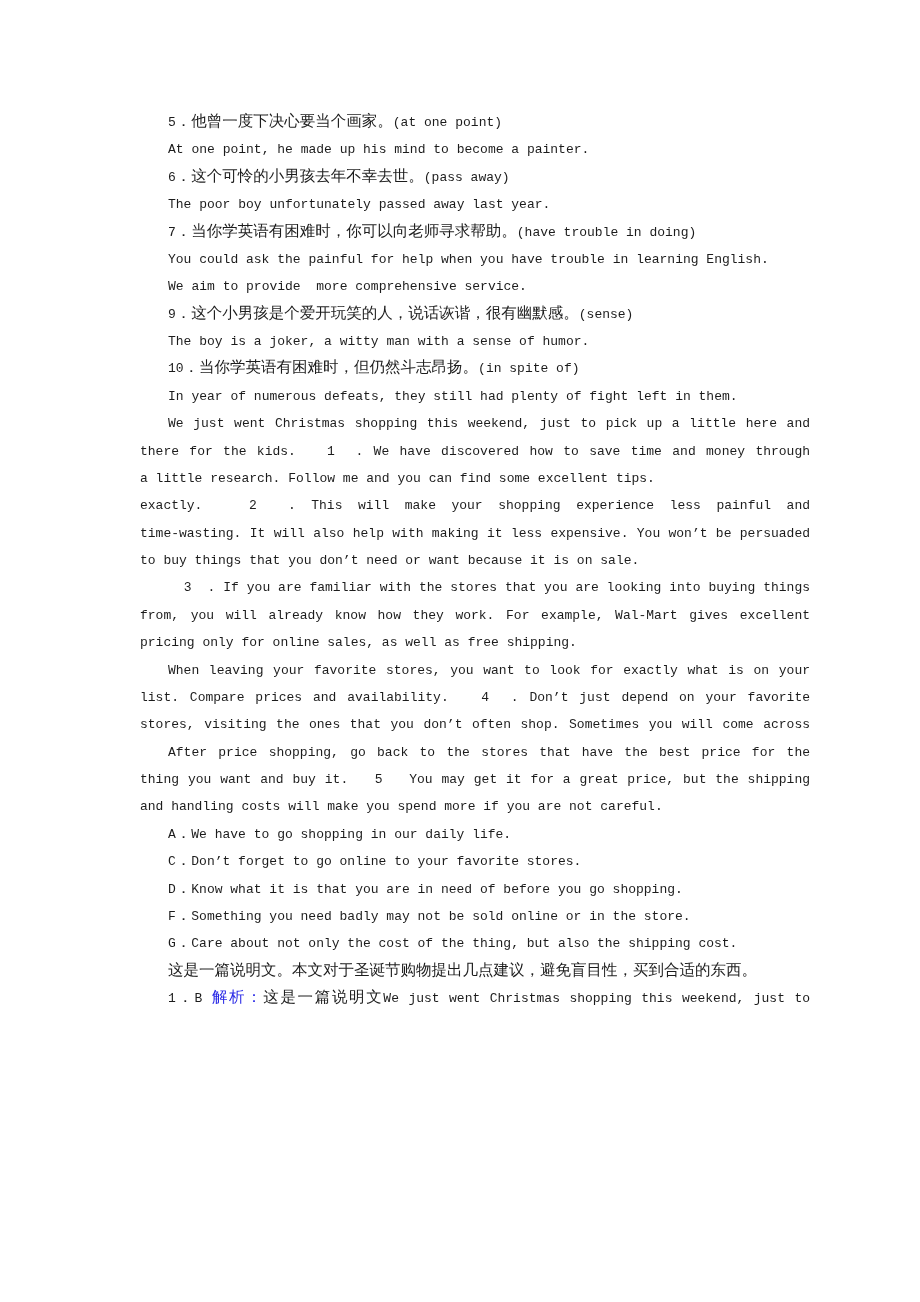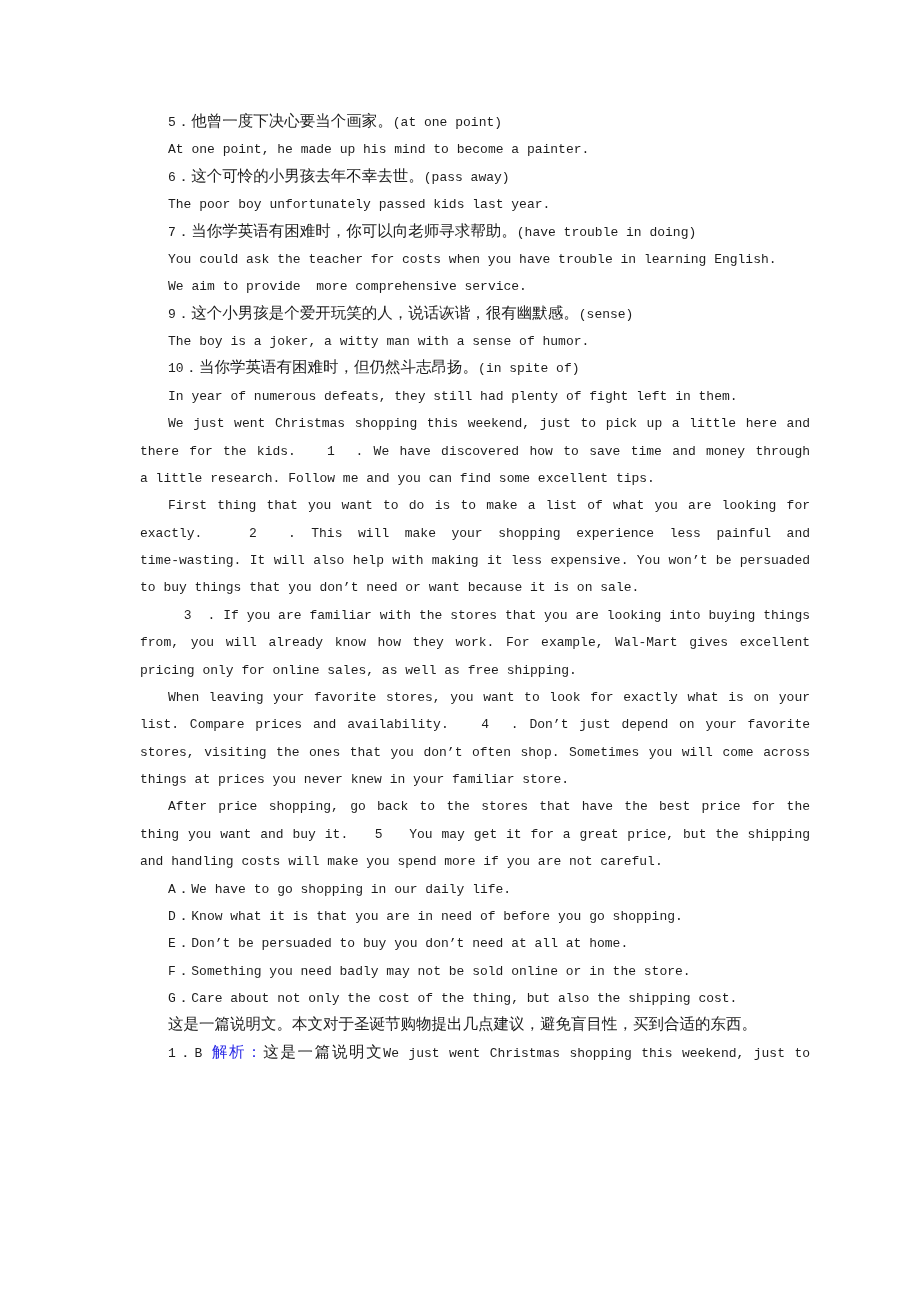--- a/index.html
+++ b/index.html
@@ -38,45 +38,43 @@
   .accent{color:var(--accent);}
   .cjk{font-size:15.5px;}     
 </style>
 </head>
 <body>
 
 <div class="page">
     <div class="line ind"><span>5<span class="cjk">．他曾一度下决心要当个画家。</span>(at one point)</span></div>
     <div class="line ind"><span class="u">At</span><span> </span><span class="u">one</span><span> </span><span class="u">point, </span><span>he made up his mind to become a painter.</span></div>
     <div class="line ind"><span>6<span class="cjk">．这个可怜的小男孩去年不幸去世。</span>(pass away)</span></div>
-    <div class="line ind"><span>The poor boy unfortunately </span><span class="u">passed</span><span> </span><span class="u">kids</span><span> last year.</span></div>
+    <div class="line ind"><span>The poor boy unfortunately </span><span class="u">passed</span><span> </span><span class="u">away</span><span> last year.</span></div>
     <div class="line ind"><span>7<span class="cjk">．当你学英语有困难时，你可以向老师寻求帮助。</span>(have trouble in doing)</span></div>
-    <div class="line ind"><span>You could ask the teacher for costs when </span><span class="u">you</span><span> </span><span class="u">have</span><span> </span><span class="u">trouble</span><span> </span><span class="u">in</span><span> learning English.</span></div>
+    <div class="line ind"><span>You could ask the painful for help when </span><span class="u">you</span><span> </span><span class="u">have</span><span> </span><span class="u">trouble</span><span> </span><span class="u">in</span><span> learning English.</span></div>
     <div class="line ind"><span>We </span><span class="u">aim</span><span> </span><span class="u">to</span><span> </span><span class="u">provide</span><span>  more comprehensive service.</span></div>
     <div class="line ind"><span>9<span class="cjk">．这个小男孩是个爱开玩笑的人，说话诙谐，很有幽默感。</span>(sense)</span></div>
     <div class="line ind"><span>The boy is a joker, a witty man with </span><span class="u">a</span><span> </span><span class="u">sense</span><span> </span><span class="u">of</span><span> humor.</span></div>
     <div class="line ind"><span>10<span class="cjk">．当你学英语有困难时，但仍然斗志昂扬。</span>(in spite of)</span></div>
     <div class="line ind"><span class="u">In</span><span> </span><span class="u">year</span><span> </span><span class="u">of</span><span> numerous defeats, they still had plenty of fight left in them.</span></div>
     <div class="line ind just"><span>We just went Christmas shopping this weekend, just to pick up a little here and</span></div>
     <div class="line just"><span>there for the kids. </span><span class="u">&nbsp;&nbsp;1&nbsp;&nbsp;</span><span>. We have discovered how to save time and money through</span></div>
     <div class="line"><span>a little research. Follow me and you can find some excellent tips.</span></div>
-    <div class="line ind just"><span>First thing that you want to do is to make a list of what you are looking for</span></div>
     <div class="line just"><span>exactly. </span><span class="u">&nbsp;&nbsp;2&nbsp;&nbsp;</span><span>. This will make your shopping experience less painful and</span></div>
     <div class="line just"><span>time-wasting. It will also help with making it less expensive. You won’t be persuaded</span></div>
     <div class="line"><span>to buy things that you don’t need or want because it is on sale.</span></div>
     <div class="line ind just"><span class="u">&nbsp;&nbsp;3&nbsp;&nbsp;</span><span>. If you are familiar with the stores that you are looking into buying things</span></div>
     <div class="line just"><span>from, you will already know how they work. For example, Wal-Mart gives excellent</span></div>
     <div class="line"><span>pricing only for online sales, as well as free shipping.</span></div>
     <div class="line ind just"><span>When leaving your favorite stores, you want to look for exactly what is on your</span></div>
     <div class="line just"><span>list. Compare prices and availability. </span><span class="u">&nbsp;&nbsp;4&nbsp;&nbsp;</span><span>. Don’t just depend on your favorite</span></div>
     <div class="line just"><span>stores, visiting the ones that you don’t often shop. Sometimes you will come across</span></div>
-    <div class="line"><span>things at prices you never knew in your familiar store.</span></div>
     <div class="line ind just"><span>After price shopping, go back to the stores that have the best price for the</span></div>
     <div class="line just"><span>thing you want and buy it. </span><span class="u">&nbsp;&nbsp;5&nbsp;&nbsp;</span><span> You may get it for a great price, but the shipping</span></div>
     <div class="line"><span>and handling costs will make you spend more if you are not careful.</span></div>
     <div class="line ind"><span>A<span class="cjk">．</span>We have to go shopping in our daily life.</span></div>
+    <div class="line ind"><span>C<span class="cjk">．</span>Don’t forget to go online to your favorite stores.</span></div>
     <div class="line ind"><span>D<span class="cjk">．</span>Know what it is that you are in need of before you go shopping.</span></div>
-    <div class="line ind"><span>E<span class="cjk">．</span>Don’t be persuaded to buy you don’t need at all at home.</span></div>
     <div class="line ind"><span>F<span class="cjk">．</span>Something you need badly may not be sold online or in the store.</span></div>
     <div class="line ind"><span>G<span class="cjk">．</span>Care about not only the cost of the thing, but also the shipping cost.</span></div>
     <div class="line ind"><span><span class="cjk">这是一篇说明文。本文对于圣诞节购物提出几点建议，避免盲目性，买到合适的东西。</span></span></div>
     <div class="line ind just"><span>1<span class="cjk">．</span></span><span class="u">B</span><span>  </span><span class="accent"><span class="cjk">解析：</span></span><span><span class="cjk">这是一篇说明文</span>We just went Christmas shopping this weekend, just to</span></div>
   </div>
 
 </body></html>

